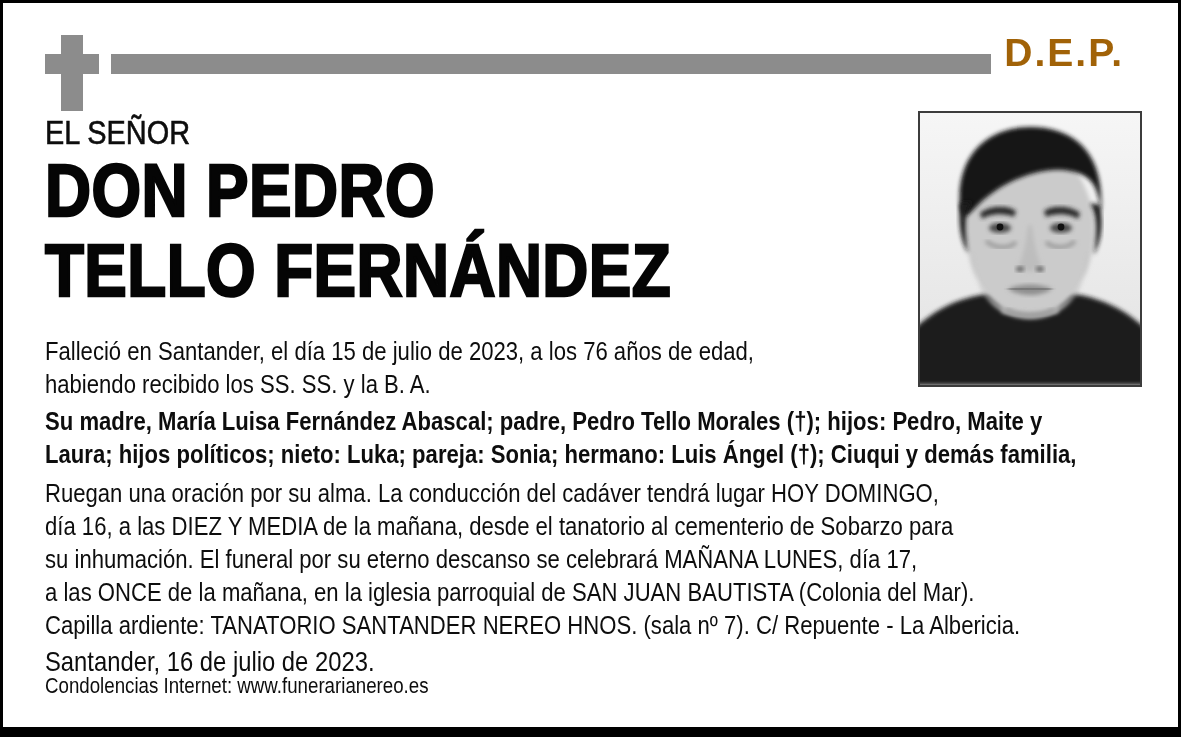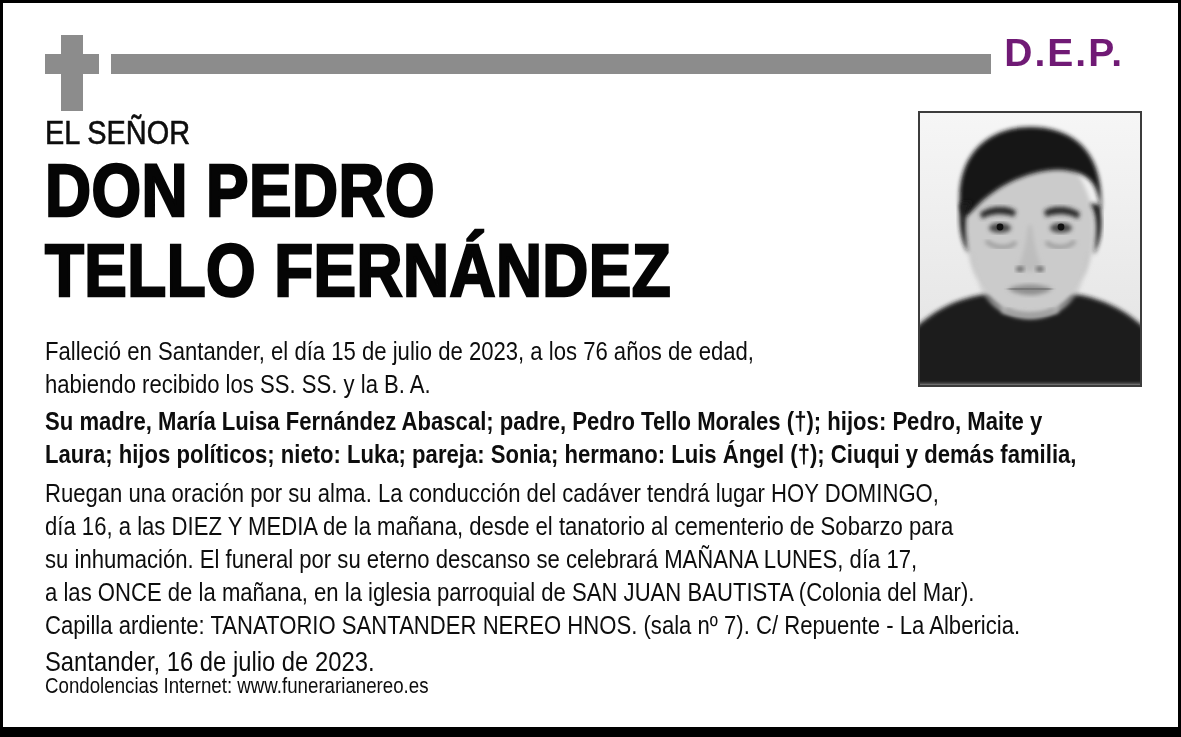--- a/index.html
+++ b/index.html
@@ -41,21 +41,21 @@
     left: 108px; top: 51px;
     width: 880px; height: 20px;
     background: #8c8c8c;
   }
   .dep {
     position: absolute;
     top: 28px; right: 54px;
     font-size: 39px;
     font-weight: 700;
     letter-spacing: 2px;
-    color: #701a75;
+    color: #a16207;
   }
 
   
   .photo-frame {
     position: absolute;
     left: 915px; top: 108px;
     width: 224px; height: 276px;
     border: 2px solid #3c3c3c;
     background: #f2f2f2;
   }

